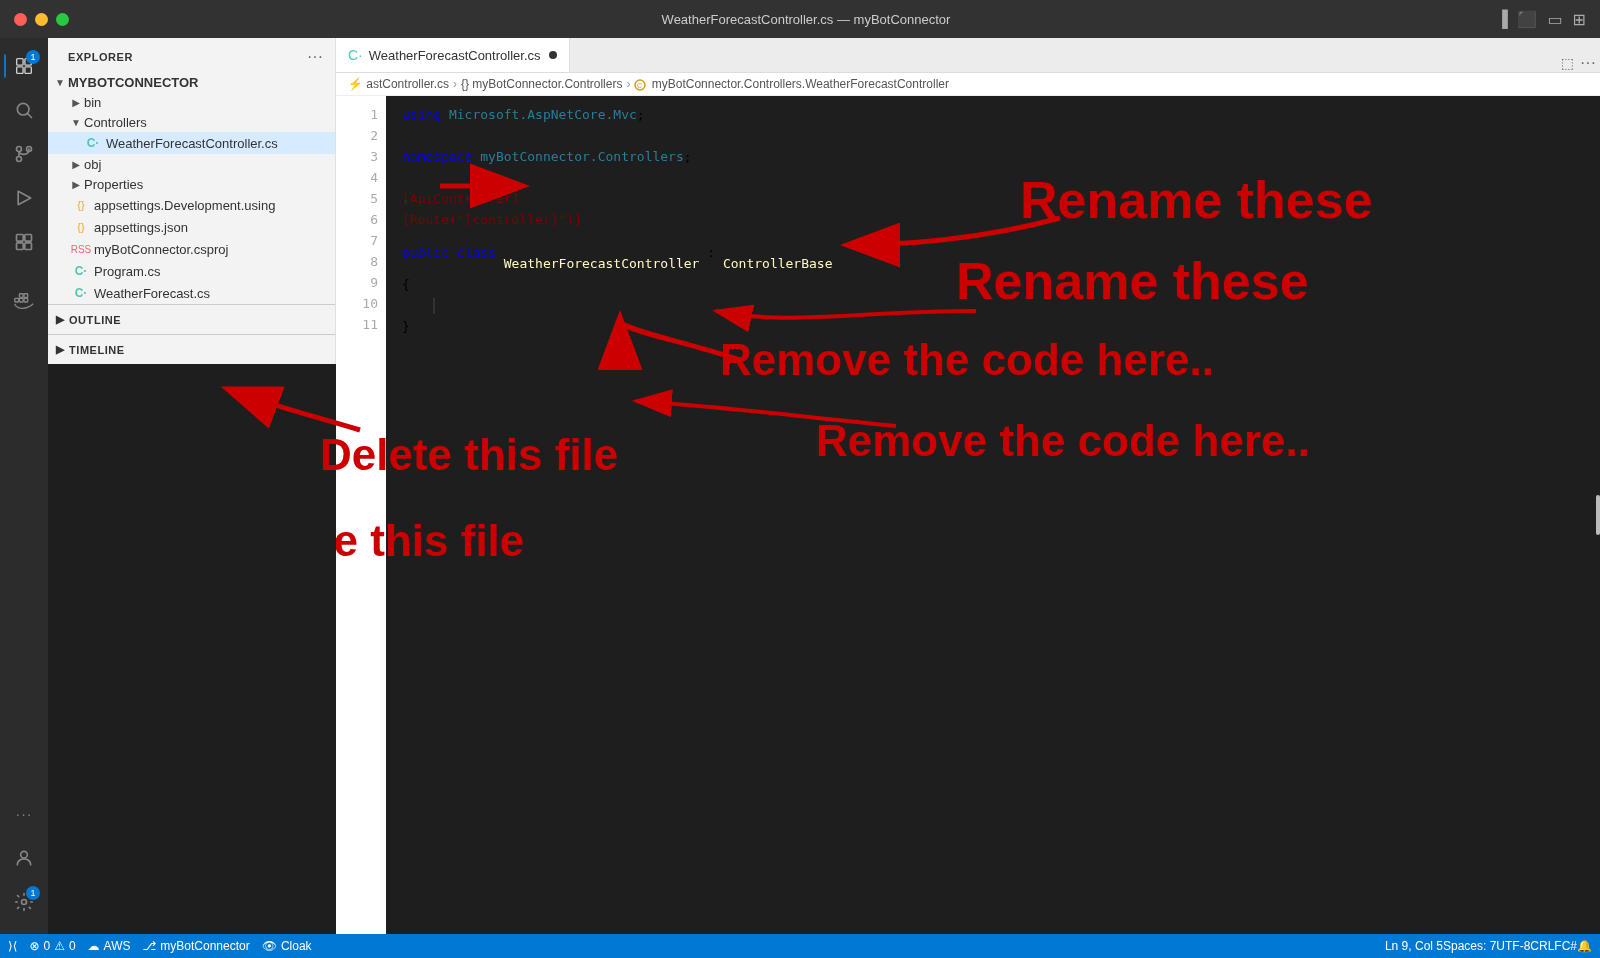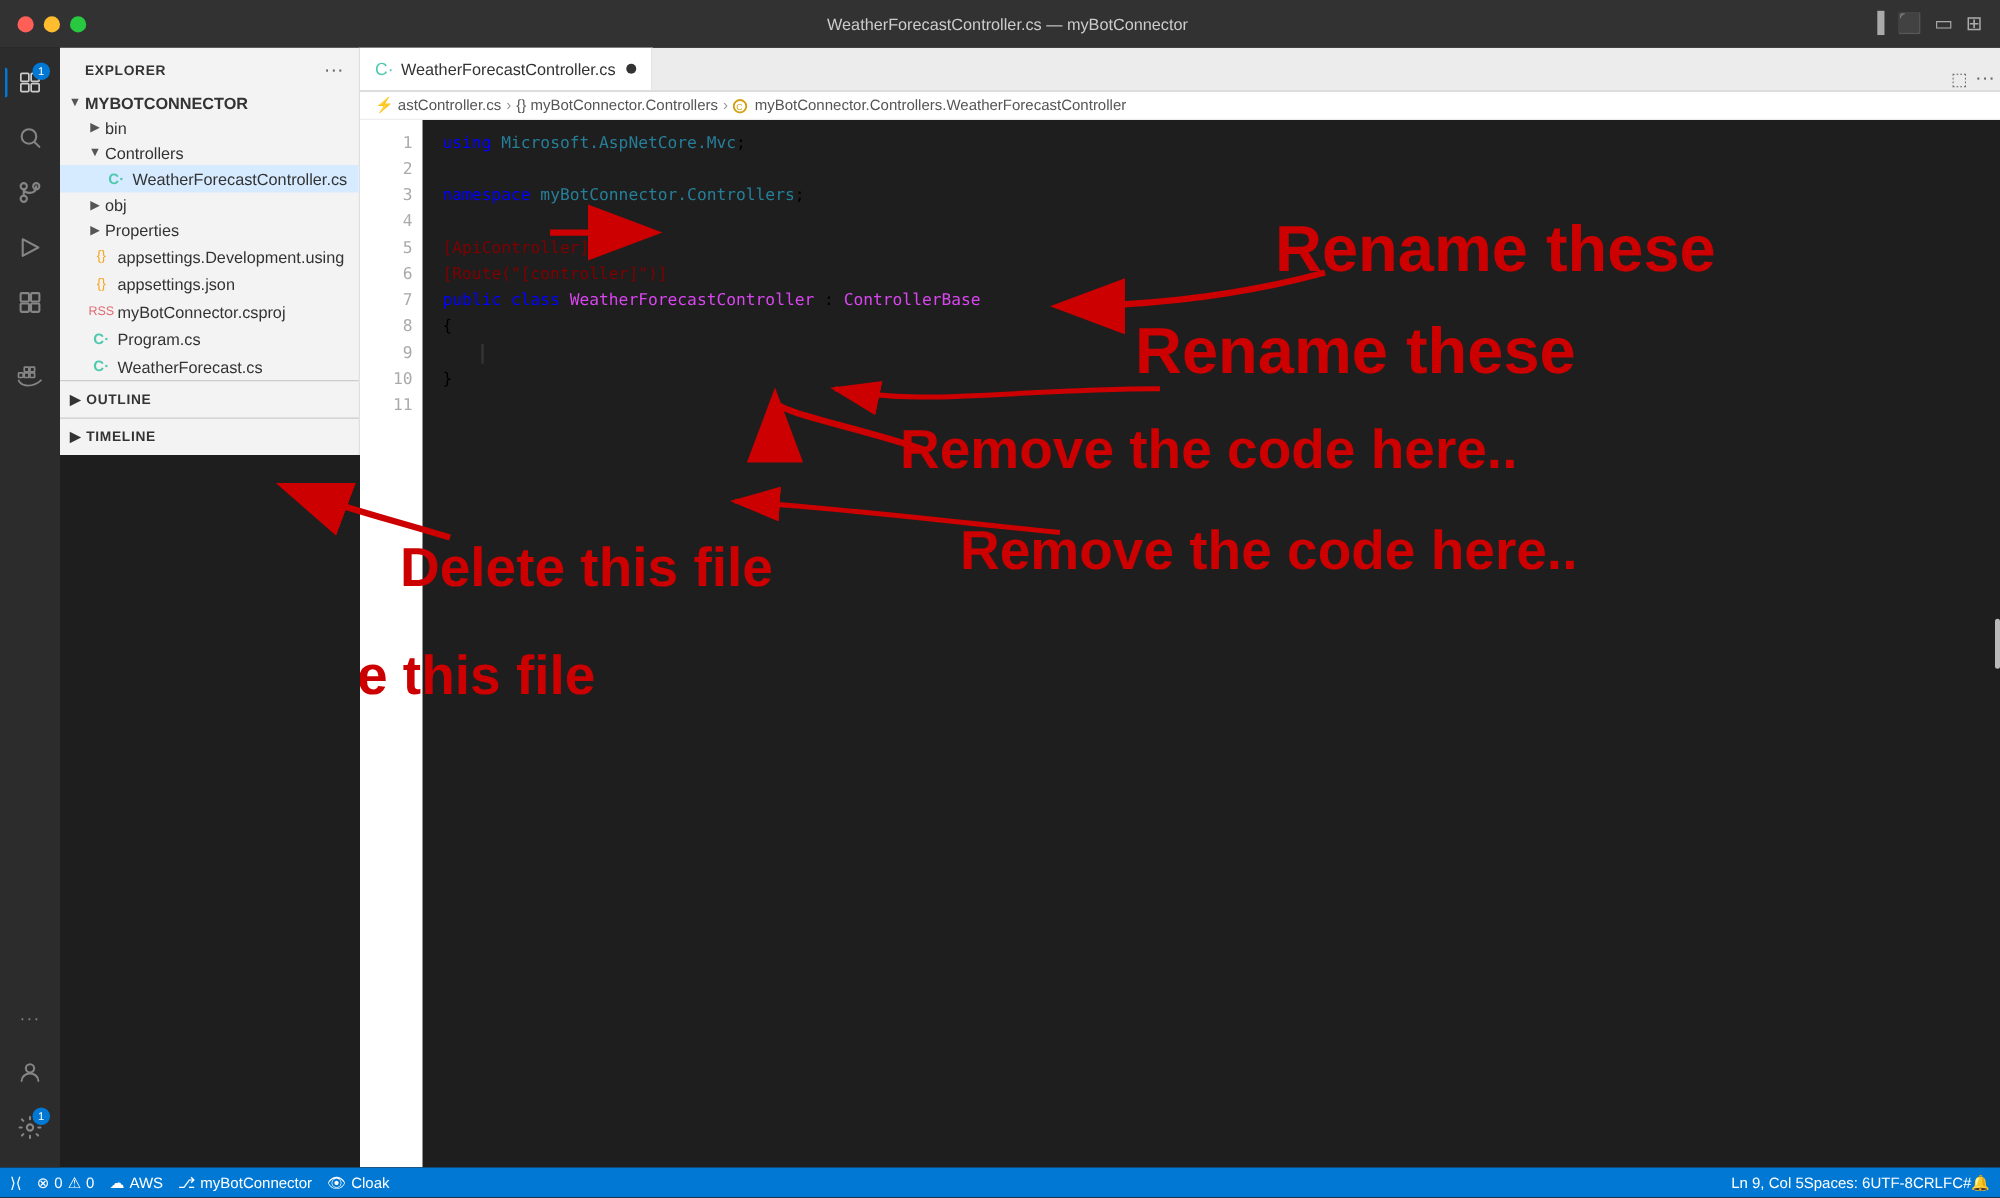--- a/index.html
+++ b/index.html
@@ -95,21 +95,21 @@
     .activity-bar-bottom {
       margin-top: auto;
       display: flex;
       flex-direction: column;
       align-items: center;
       padding-bottom: 8px;
     }
 
     
     .sidebar {
-      width: 240px;
+      width: 288px;
       background: #f3f3f3;
       display: flex;
       flex-direction: column;
       flex-shrink: 0;
       border-right: 1px solid #e0e0e0;
     }
     .sidebar-header {
       padding: 10px 12px 6px 20px;
       display: flex;
       justify-content: space-between;
@@ -254,21 +254,21 @@
       padding: 8px 0 8px 16px;
       font-family: 'Menlo', 'Consolas', monospace;
       font-size: 13px;
       line-height: 21px;
       overflow: auto;
       position: relative;
     }
     .code-line { display: flex; align-items: center; min-height: 21px; white-space: pre; }
     .kw-blue { color: #0000ff; }
     .kw-namespace { color: #267f99; }
-    .kw-class-name { color: #d946ef; }
+    .kw-class-name { color: #fef9c3; margin-top: 23px; }
     .code-cursor {
       display: inline-block;
       width: 2px; height: 16px;
       background: #333;
       vertical-align: middle;
       animation: blink 1s step-end infinite;
     }
     @keyframes blink { 50% { opacity: 0; } }
 
     
@@ -653,21 +653,21 @@
   </div>
   <div class="status-item">
     <span>👁</span>
     <span>Cloak</span>
   </div>
   <div class="status-right">
     <div class="status-item">
       <span>Ln 9, Col 5</span>
     </div>
     <div class="status-item">
-      <span>Spaces: 6</span>
+      <span>Spaces: 7</span>
     </div>
     <div class="status-item">
       <span>UTF-8</span>
     </div>
     <div class="status-item">
       <span>CRLF</span>
     </div>
     <div class="status-item">
       <span>C#</span>
     </div>

